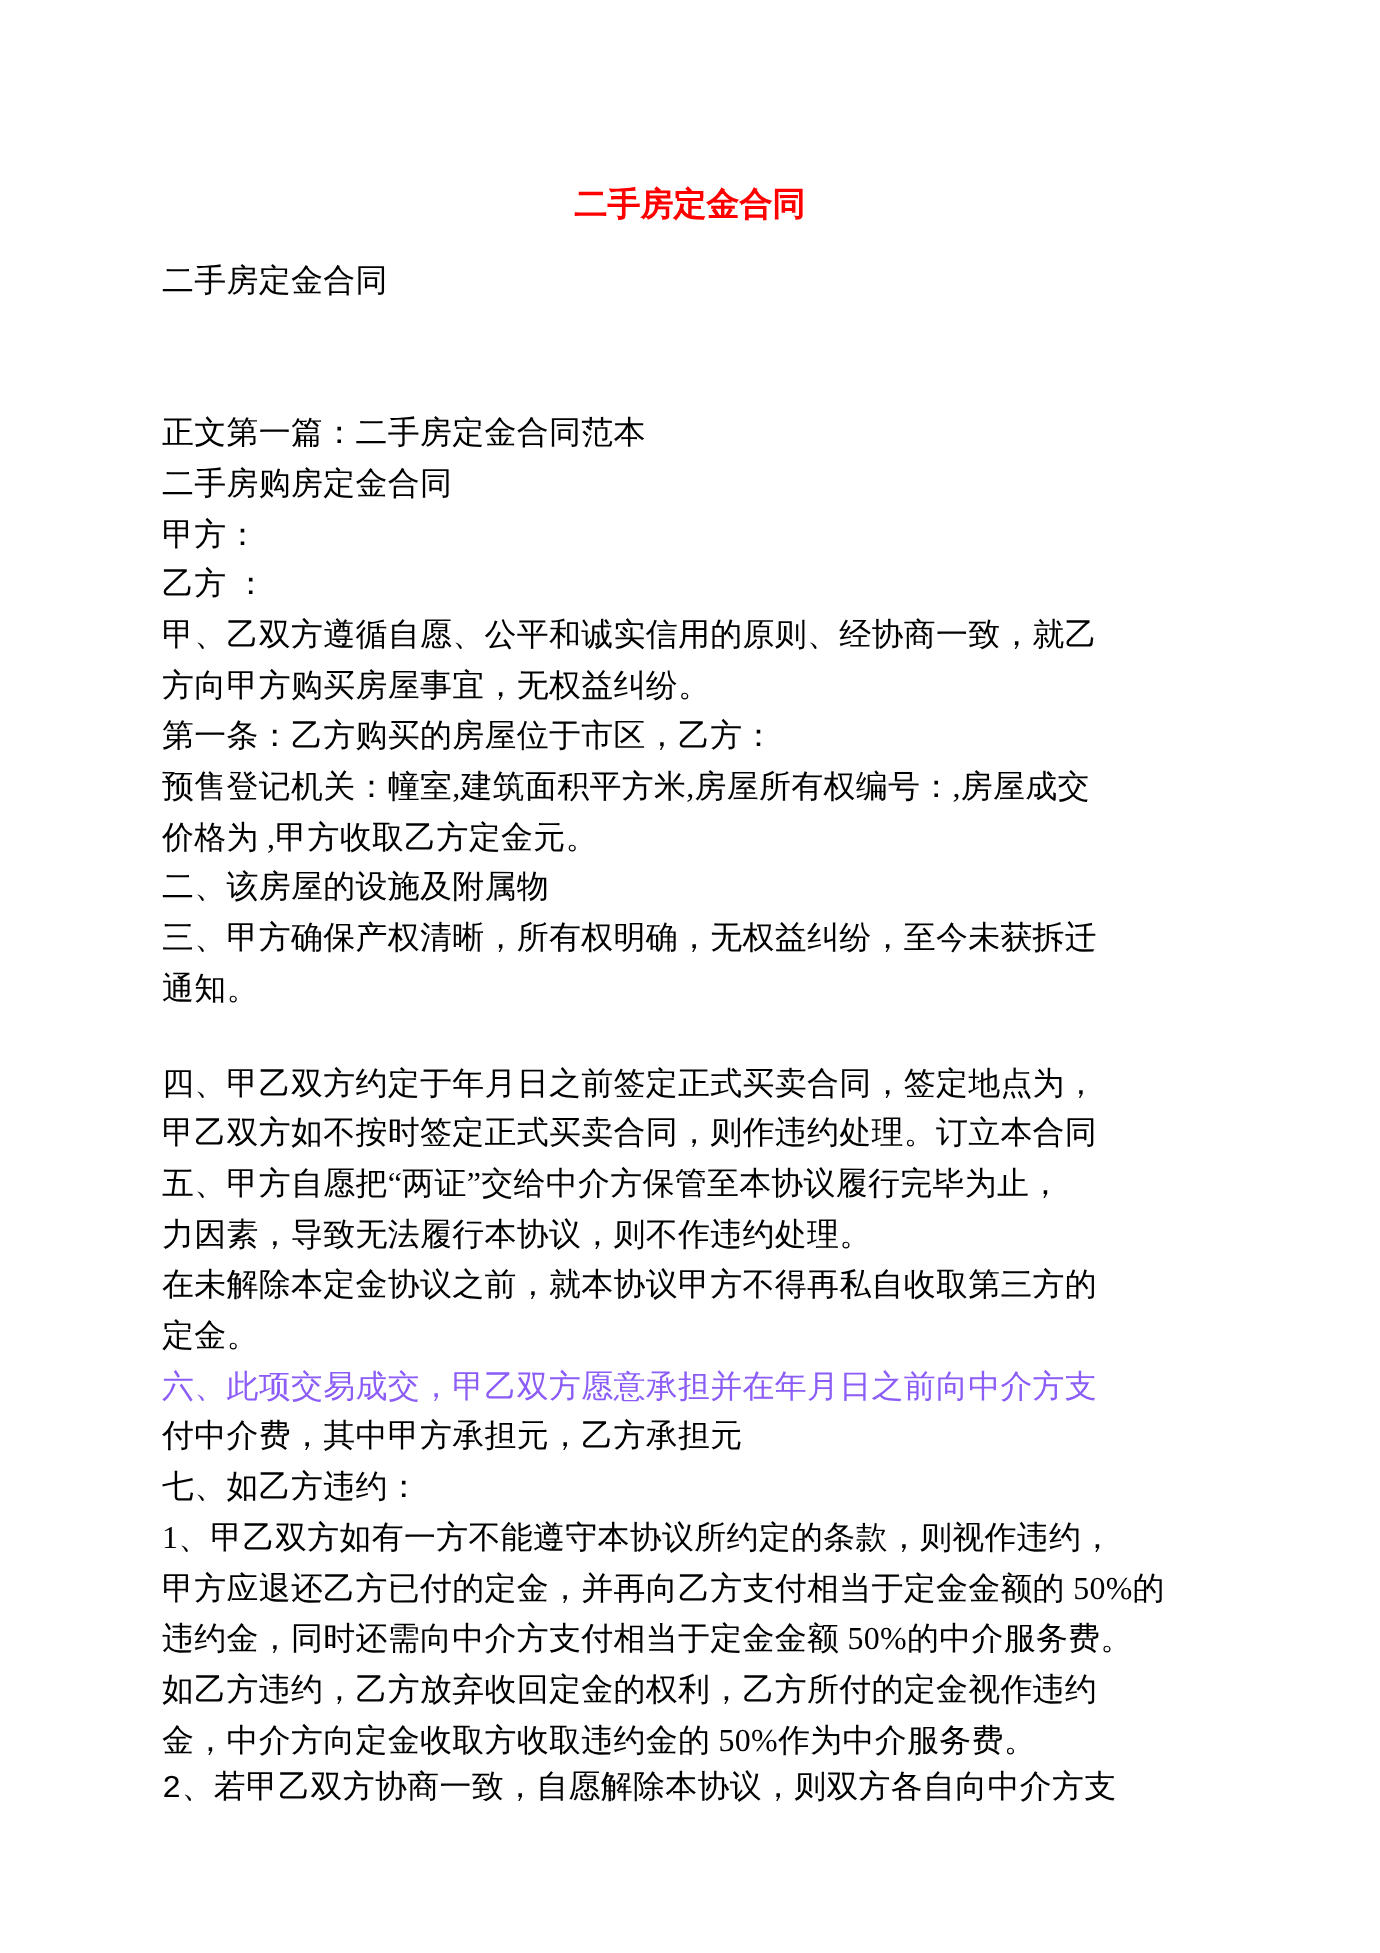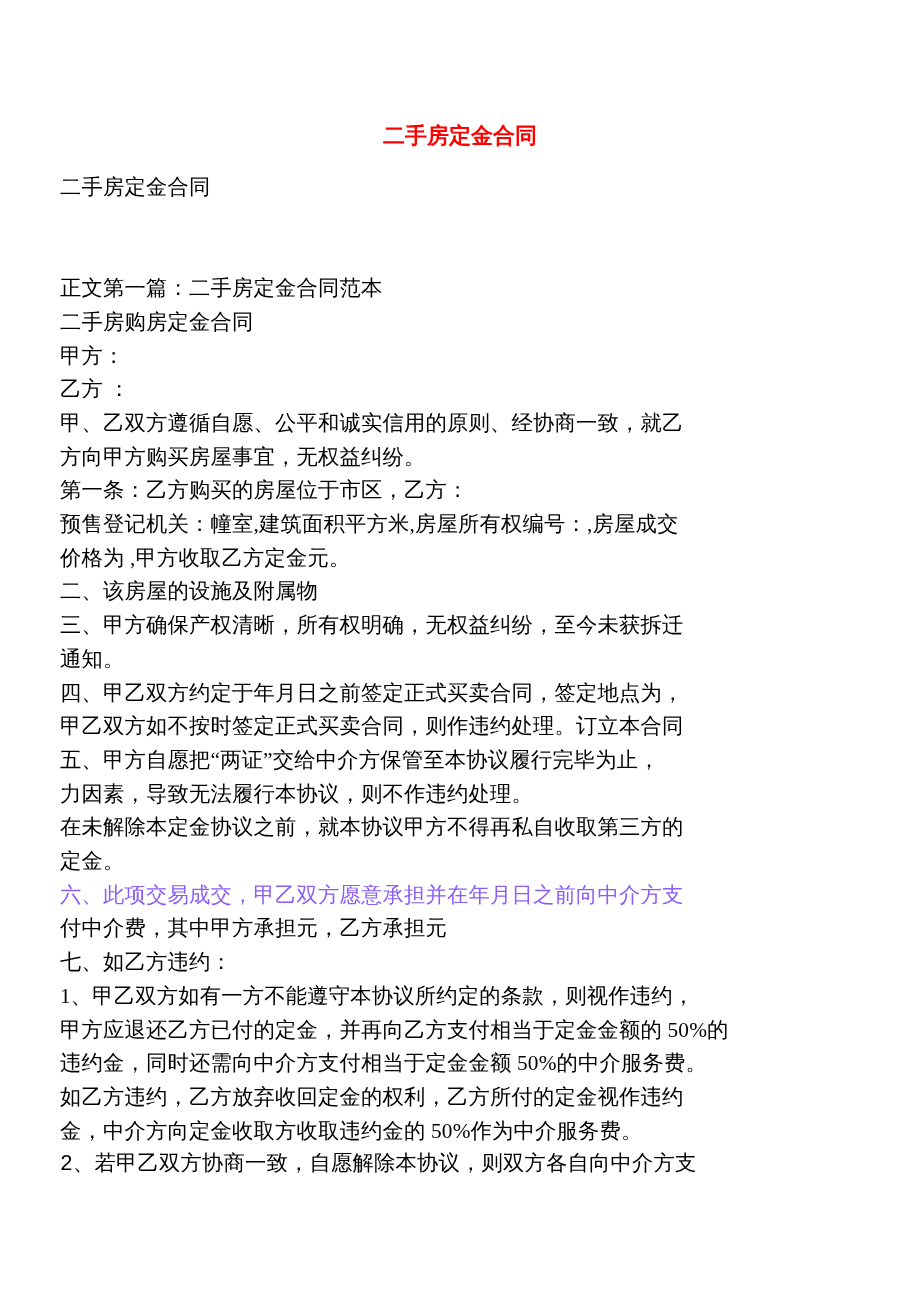--- a/index.html
+++ b/index.html
@@ -9,21 +9,21 @@
   }
   .page {
     position: relative;
     width: 920px;
     height: 1302px;
     margin: 0 auto;
     background: #ffffff;
     overflow: hidden;
   }
   .content {
-    padding: 0 60px;
+    padding: 0 108px;
   }
   .doc-title {
     margin-top: 119px;
     margin-bottom: 18px;
     font-size: 22px;
     line-height: 34px;
     font-weight: bold;
     text-align: center;
     
   }
@@ -53,21 +53,21 @@
         <div class="line body" style="color: rgb(0, 0, 0);">甲方：</div>
         <div class="line body" style="color: rgb(0, 0, 0);">乙方 ：</div>
         <div class="line body" style="color: rgb(0, 0, 0);">甲、乙双方遵循自愿、公平和诚实信用的原则、经协商一致，就乙</div>
         <div class="line body" style="color: rgb(0, 0, 0);">方向甲方购买房屋事宜，无权益纠纷。</div>
         <div class="line body" style="color: rgb(0, 0, 0);">第一条：乙方购买的房屋位于市区，乙方：</div>
         <div class="line body" style="color: rgb(0, 0, 0);">预售登记机关：幢室,建筑面积平方米,房屋所有权编号：,房屋成交</div>
         <div class="line body" style="color: rgb(0, 0, 0);">价格为 ,甲方收取乙方定金元。</div>
         <div class="line body" style="color: rgb(0, 0, 0);">二、该房屋的设施及附属物</div>
         <div class="line body" style="color: rgb(0, 0, 0);">三、甲方确保产权清晰，所有权明确，无权益纠纷，至今未获拆迁</div>
         <div class="line body" style="color: rgb(0, 0, 0);">通知。</div>
-        <div class="line body" style="color: rgb(0, 0, 0);">四、甲乙双方约定于年月日之前签定正式买卖合同，签定地点为，</div>
+        <div class="line body" style="color: rgb(0, 0, 0); margin-top: 29px;">四、甲乙双方约定于年月日之前签定正式买卖合同，签定地点为，</div>
         <div class="line body" style="color: rgb(0, 0, 0);">甲乙双方如不按时签定正式买卖合同，则作违约处理。订立本合同</div>
         <div class="line body" style="color: rgb(0, 0, 0);">五、甲方自愿把“两证”交给中介方保管至本协议履行完毕为止，</div>
         <div class="line body" style="color: rgb(0, 0, 0);">力因素，导致无法履行本协议，则不作违约处理。</div>
         <div class="line body" style="color: rgb(0, 0, 0);">在未解除本定金协议之前，就本协议甲方不得再私自收取第三方的</div>
         <div class="line body" style="color: rgb(0, 0, 0);">定金。</div>
         <div class="line body" style="color: #8b5cf6;">六、此项交易成交，甲乙双方愿意承担并在年月日之前向中介方支</div>
         <div class="line body" style="color: rgb(0, 0, 0);">付中介费，其中甲方承担元，乙方承担元</div>
         <div class="line body" style="color: rgb(0, 0, 0);">七、如乙方违约：</div>
         <div class="line body" style="color: rgb(0, 0, 0);">1、甲乙双方如有一方不能遵守本协议所约定的条款，则视作违约，</div>
         <div class="line body" style="color: rgb(0, 0, 0);">甲方应退还乙方已付的定金，并再向乙方支付相当于定金金额的 50%的</div>

